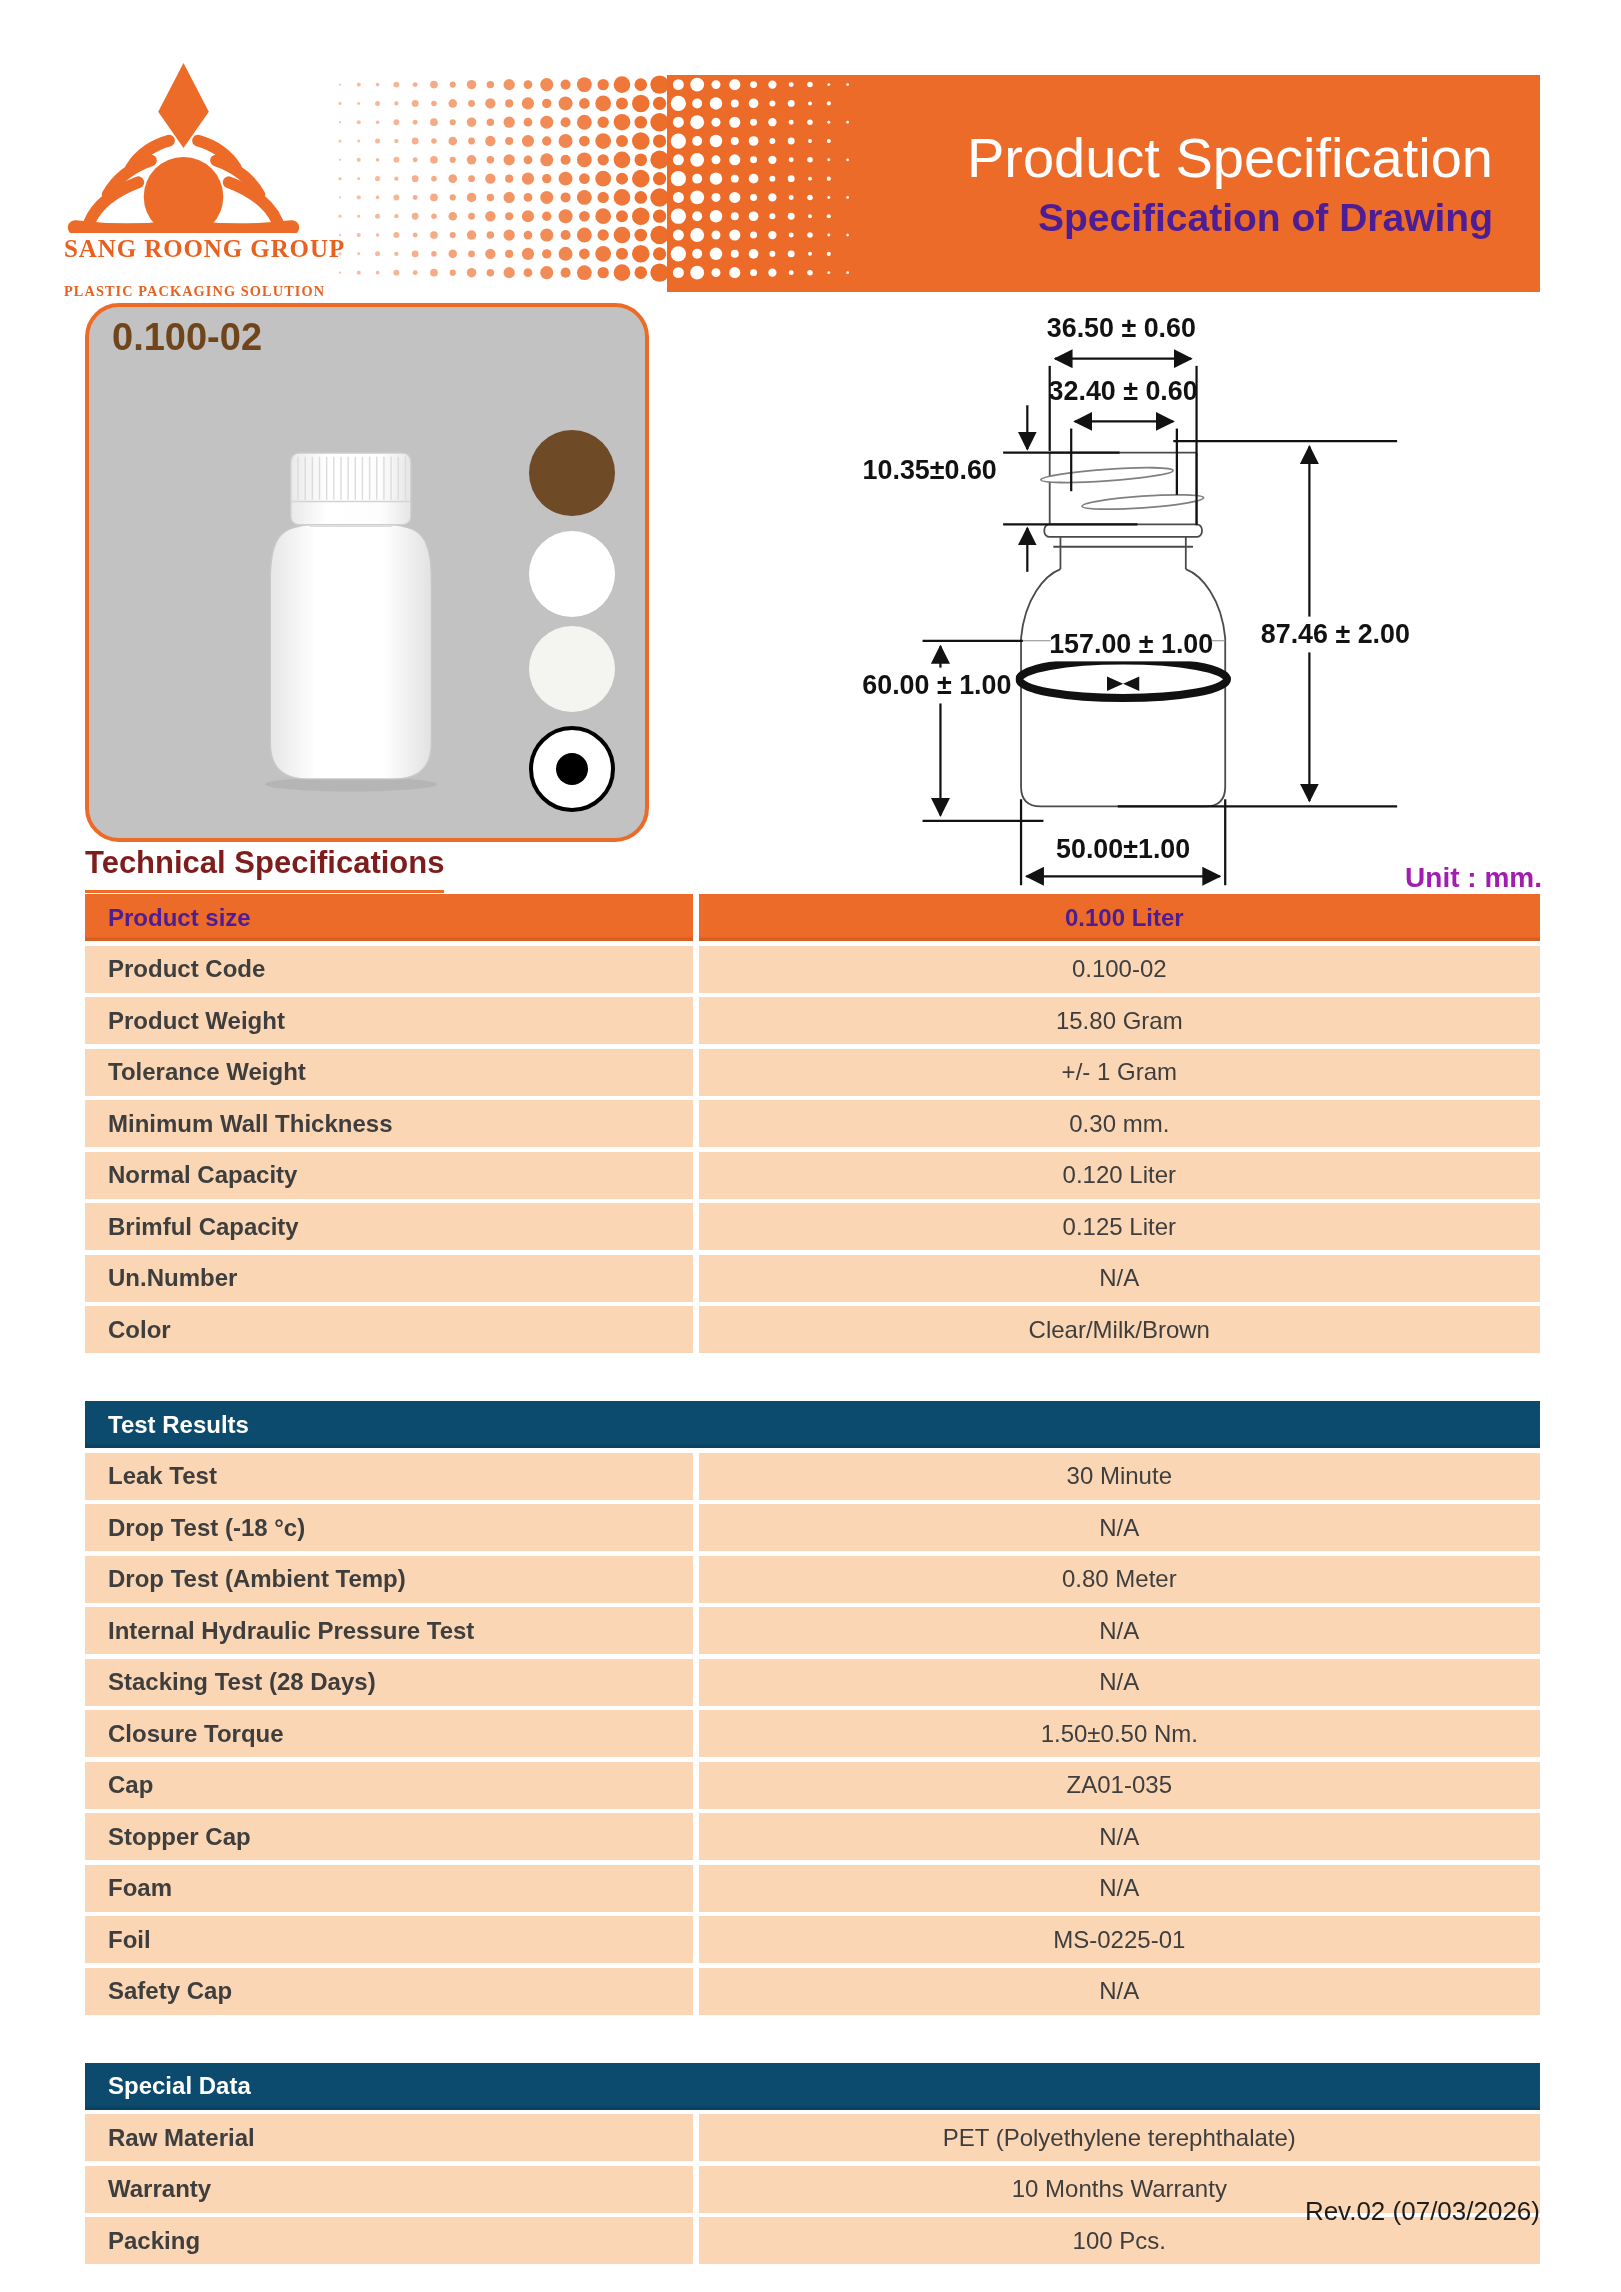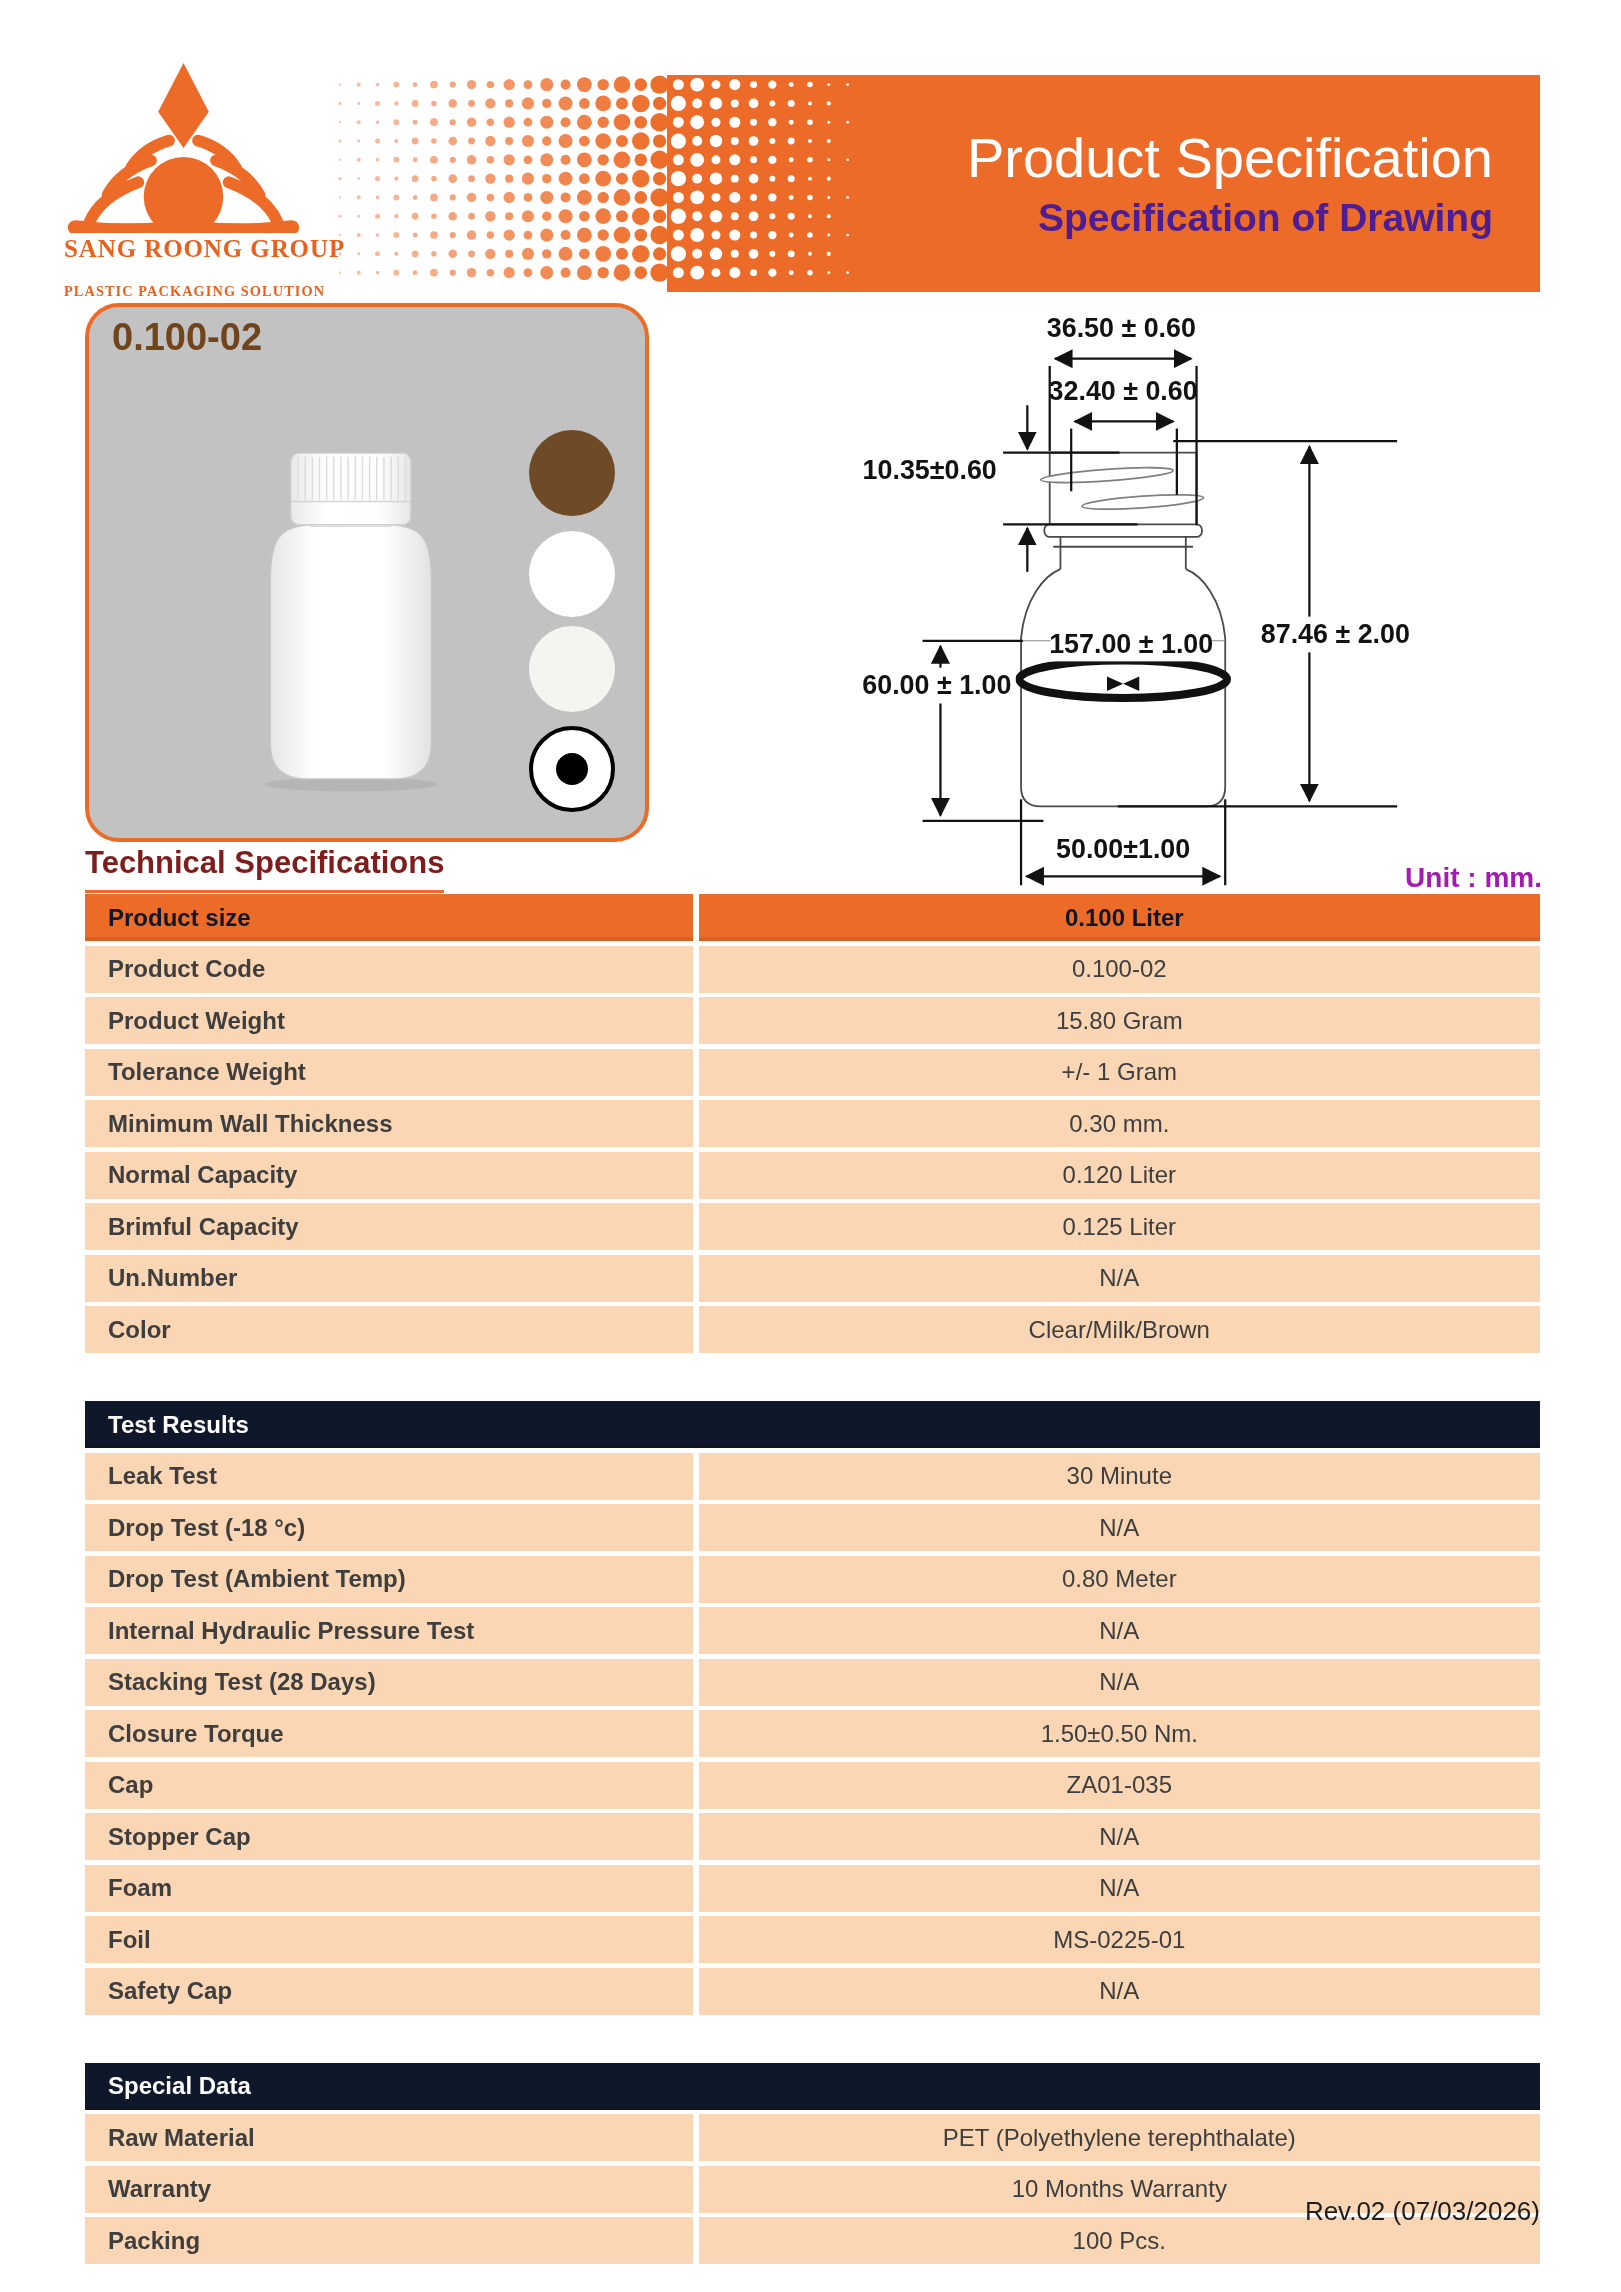--- a/index.html
+++ b/index.html
@@ -39,24 +39,24 @@
   
   .specs-heading{position:absolute;left:85px;top:845px;font-size:31px;font-weight:bold;
     color:#7f1d1d;border-bottom:3.6px solid #ED6B28;padding-bottom:9px;}
   .spec-table{position:absolute;left:85px;top:894px;width:1455px;}
   .row{display:flex;height:47px;margin-bottom:4.5px;}
   .row .cell-l{width:41.8%;display:flex;align-items:center;padding-left:23px;box-sizing:border-box;
     font-weight:bold;font-size:24px;}
   .row .gap{width:5.4px;background:#fff;}
   .row .cell-r{flex:1;display:flex;align-items:center;justify-content:center;font-size:24px;}
   .row.data .cell-l,.row.data .cell-r{background:#FAD6B4;color:#3e3e3e;}
-  .row.title .cell-l,.row.title .cell-r{background:#ED6B28;color:#0f172a;
+  .row.title .cell-l,.row.title .cell-r{background:#ED6B28;color:#4c1d95;
     box-shadow:inset 0 -3.6px 0 rgba(0,0,0,0.10);}
   .row.title .cell-r{font-weight:bold;padding-left:10px;}
-  .row.section{background:#0f172a;box-shadow:inset 0 -3.6px 0 rgba(0,0,0,0.10);margin-top:48px;}
+  .row.section{background:#0c4a6e;box-shadow:inset 0 -3.6px 0 rgba(0,0,0,0.10);margin-top:48px;}
   .row.section .cell-l{width:100%;color:#fff;background:transparent;}
   .footer{position:absolute;right:81px;top:2196px;font-size:26px;color:#1d1d1d;}
 </style>
 </head>
 <body>
 
 <div class="logo">
   <svg width="235" height="172" viewBox="0 0 260 190">
     <g fill="#ED6B28" stroke="none">
       <path d="M130,2 L158,56 L130,96 L102,56 Z"></path>

